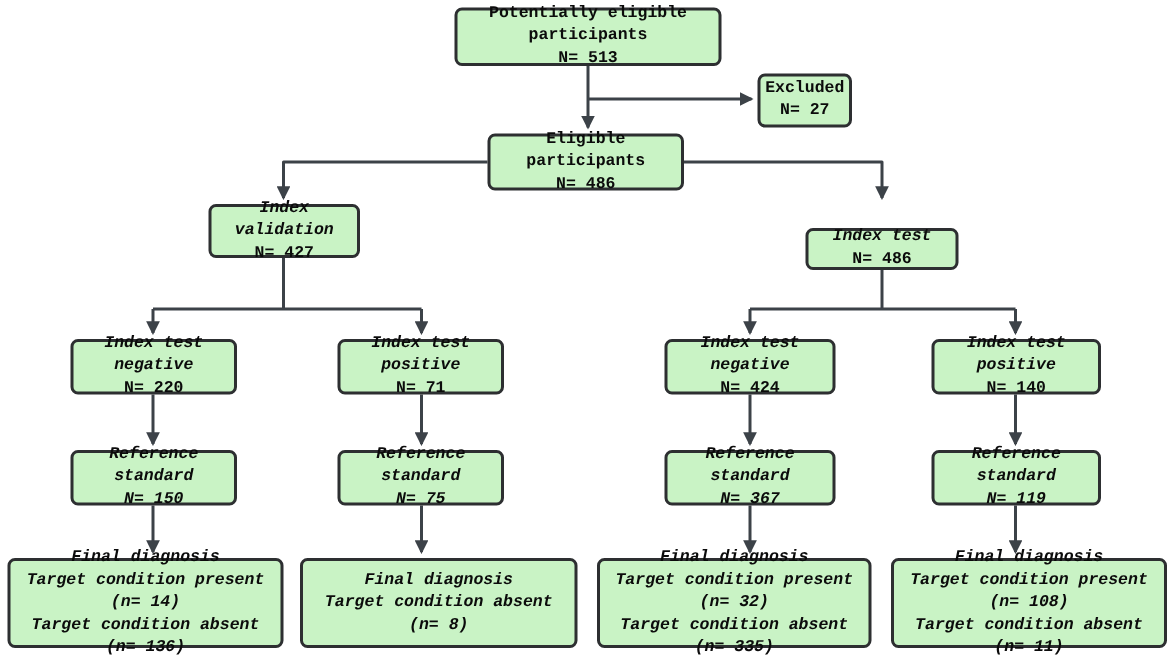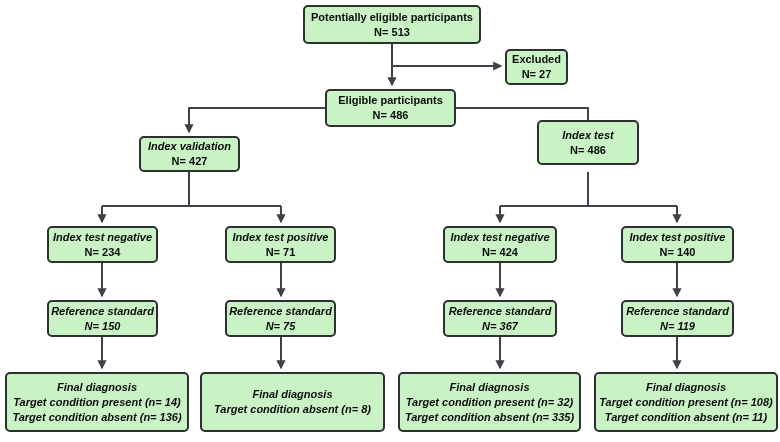--- a/index.html
+++ b/index.html
@@ -7,21 +7,21 @@
     --box-border:#2d2f31;
     --arrow:#3c4248;
     --text:#0b0b0b;
     --background:#ffffff;
   }
   html,body{margin:0;padding:0;background:var(--background);}
   #stage{
     position:relative;
     width:780px;height:442px;
     background:var(--background);
-    font-family:Liberation Sans, sans-serif;
+    font-family:Liberation Mono, monospace;
     overflow:hidden;
   }
   #connectors{position:absolute;left:0;top:0;width:780px;height:442px;}
   .node{
     position:absolute;
     box-sizing:border-box;
     background:var(--box-fill);
     border:2px solid var(--box-border);
     border-radius:5px;
     display:flex;
@@ -91,28 +91,28 @@
 
   <div class="node" style="left:325px;top:89px;width:131px;height:38px">
     <div>Eligible participants</div>
     <div>N= 486</div>
   </div>
 
   <div class="node" style="left:139px;top:136px;width:101px;height:36px">
     <div class="ital">Index validation</div>
     <div>N= 427</div>
   </div>
-  <div class="node" style="left:537px;top:120px;width:102px;height:45px">
+  <div class="node" style="left:537px;top:152px;width:102px;height:28px">
     <div class="ital">Index test</div>
     <div>N= 486</div>
   </div>
 
   <div class="node" style="left:47px;top:226px;width:111px;height:37px">
     <div class="ital">Index test negative</div>
-    <div>N= 234</div>
+    <div>N= 220</div>
   </div>
   <div class="node" style="left:225px;top:226px;width:111px;height:37px">
     <div class="ital">Index test positive</div>
     <div>N= 71</div>
   </div>
   <div class="node" style="left:443px;top:226px;width:114px;height:37px">
     <div class="ital">Index test negative</div>
     <div>N= 424</div>
   </div>
   <div class="node" style="left:621px;top:226px;width:113px;height:37px">

